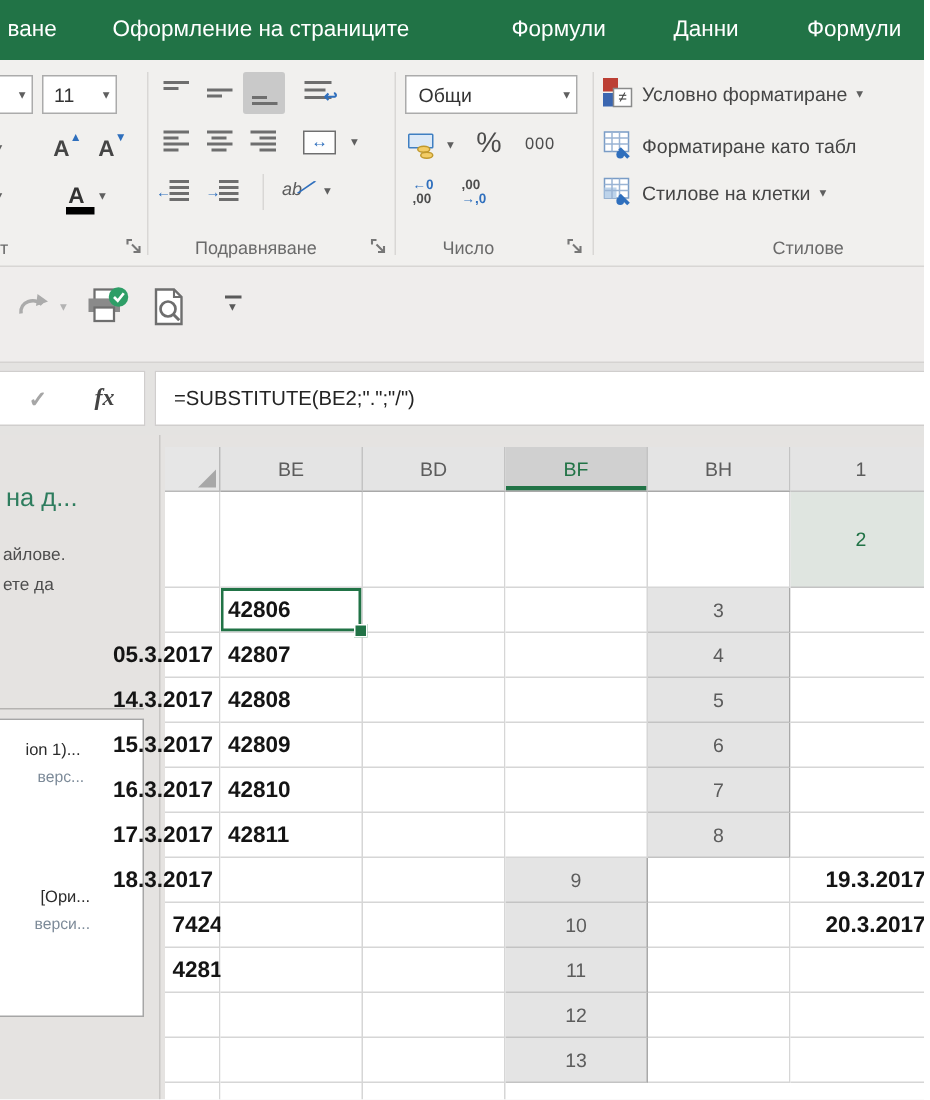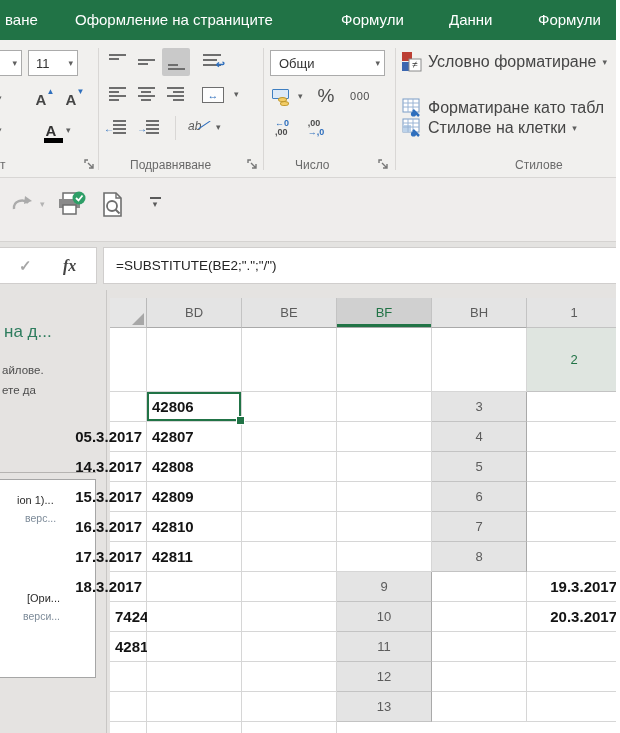--- a/index.html
+++ b/index.html
@@ -55,21 +55,21 @@
   .money-ico { position:relative; width:20px; height:15px; }
   .money-note { position:absolute; left:0; top:0; width:17px; height:10px; background:#dce9f7; border:1.5px solid #3f7fc1; border-radius:1px; }
   .money-coin { position:absolute; background:#f3cd67; border:1px solid #c1992c; border-radius:50%; width:9px; height:5px; }
   .pct { font-size:19px; color:#4d4d4d; }
   .thou { font-size:11px; color:#4d4d4d; letter-spacing:.5px; }
   .dec-ico { display:flex; flex-direction:column; align-items:flex-start; font-size:9px; line-height:9px; color:#4d4d4d; font-weight:bold; }
   .dec-ico .blue { color:#2f6fbd; }
 
   
   .style-row { position:absolute; left:402px; display:flex; align-items:center; gap:6px; white-space:nowrap; }
-  .style-label { font-size:16px; color:#454545; }
+  .style-label { font-size:13px; color:#454545; }
   .cf-ico, .tbl-ico { width:20px; height:20px; position:relative; flex:0 0 auto; }
 
   
   .qat { position:absolute; left:0; top:178px; width:620px; height:64px; background:#efedec; border-bottom:1px solid #d5d3d1; }
   .qat-btn { position:absolute; top:12px; display:flex; align-items:center; justify-content:center; }
   .cust-ico { display:flex; flex-direction:column; align-items:center; color:#5a5a5a; }
   .cust-ico .bar { width:11px; height:2px; background:#5a5a5a; margin-bottom:1px; }
   .cust-ico .caret { color:#5a5a5a; }
 
   
@@ -297,21 +297,21 @@
         <svg width="20" height="20" viewBox="0 0 20 20">
           <rect x="0" y="0" width="10" height="9" fill="#bc3f34"></rect>
           <rect x="0" y="10" width="10" height="9" fill="#3b66b0"></rect>
           <rect x="7" y="7" width="12" height="12" fill="#fff" stroke="#8a8a8a"></rect>
           <text x="13" y="16" font-size="10" fill="#333" text-anchor="middle">≠</text>
         </svg>
       </span>
       <span class="style-label">Условно форматиране</span>
       <span class="caret">▾</span>
     </div>
-    <div class="style-row" style="top:58px;">
+    <div class="style-row" style="top:47px;">
       <span class="tbl-ico">
         <svg width="20" height="20" viewBox="0 0 20 20">
           <rect x="1" y="1" width="16" height="13" fill="#fff" stroke="#7a9cc6"></rect>
           <path d="M1 5 H17 M1 9 H17 M6 1 V14 M11 1 V14" stroke="#9ab4d4" stroke-width="1"></path>
           <path d="M11 12 L17 18" stroke="#2f6fbd" stroke-width="2.5"></path>
           <circle cx="11.5" cy="16" r="2.6" fill="#2f6fbd"></circle>
         </svg>
       </span>
       <span class="style-label">Форматиране като табл</span>
     </div>
@@ -386,22 +386,22 @@
         </div>
         <div class="recitem i1">
           <div class="rl1">[Ори...</div>
           <div class="rl2">верси...</div>
         </div>
       </div>
     </div>
 
     <div class="grid">
         <div class="corner"></div>
+        <div class="colhdr">BE</div>
         <div class="colhdr">BD</div>
-        <div class="colhdr">BE</div>
         <div class="colhdr sel">BF</div>
         <div class="colhdr">BH</div>
         <div class="rowhdr">1</div>
         <div class="cell"></div>
         <div class="cell"></div>
         <div class="cell"></div>
         <div class="cell"></div>
         <div class="cell"></div>
         <div class="rowhdr sel">2</div>
         <div class="cell"></div>

